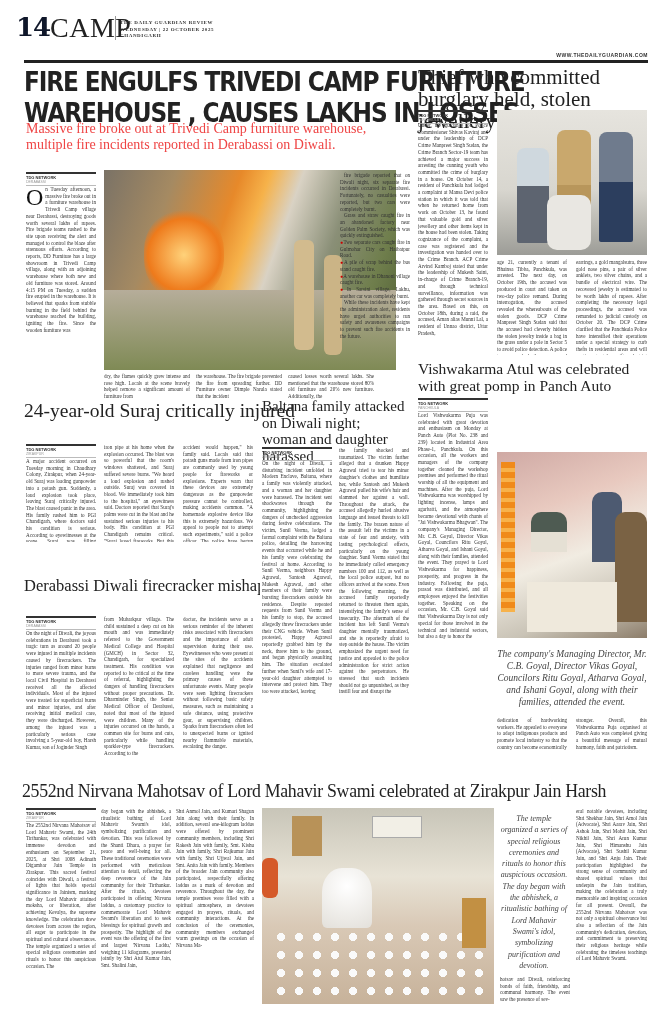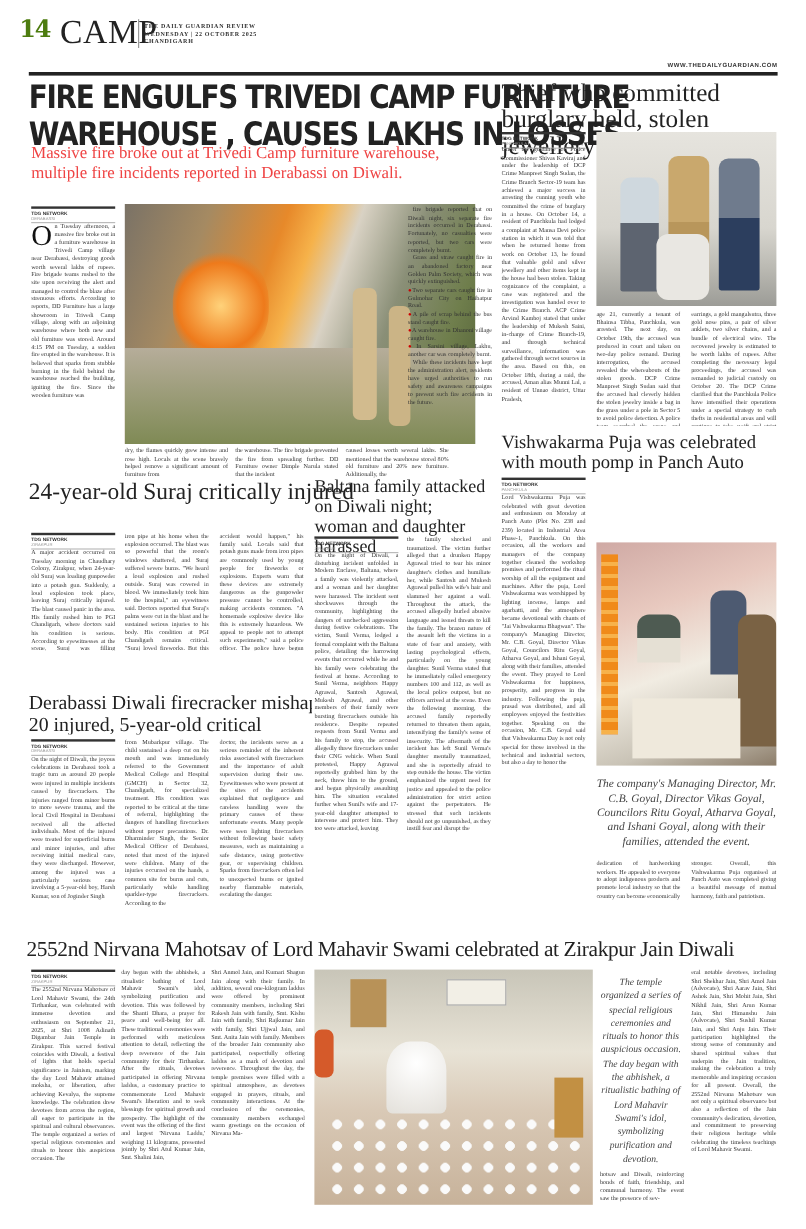--- a/index.html
+++ b/index.html
@@ -1,18 +1,18 @@
 <!DOCTYPE html>
 <html><head>
 <meta charset="utf-8">
 <style>
 *{box-sizing:border-box;margin:0;padding:0}
 body{width:672px;height:1024px;background:#fff;overflow:hidden;font-family:"Liberation Serif","DejaVu Serif",serif;color:#222;position:relative}
 .abs{position:absolute}
-.masthead-num{left:16px;top:12px;font-size:20px;color:#4d7c0f;font-family:"DejaVu Serif",serif;font-weight:bold;letter-spacing:-1px}
+.masthead-num{left:16px;top:12px;font-size:26px;color:#0f172a;font-family:"DejaVu Serif",serif;font-weight:bold;letter-spacing:-1px}
 .masthead-city{left:50px;top:12px;font-size:28px;color:#222;font-family:"Liberation Serif",serif;letter-spacing:0.5px}
 .mast-sep{left:115px;top:16px;width:1px;height:24px;background:#999}
 .mast-meta{left:120px;top:20px;font-size:5px;line-height:6.5px;color:#333;letter-spacing:0.6px;font-family:"Liberation Serif",serif;font-weight:bold}
 .mast-url{right:24px;top:52px;font-size:5px;font-weight:bold;letter-spacing:0.5px;font-family:"Liberation Sans",sans-serif;color:#333}
 .top-rule{left:24px;top:60px;width:624px;height:3px;background:#222}
 .main-head{left:24px;top:66px;width:390px;font-family:"DejaVu Sans","Liberation Sans",sans-serif;font-weight:bold;font-size:27px;line-height:31px;color:#222;letter-spacing:-1.3px;transform:scaleX(0.86);transform-origin:left top;white-space:nowrap}
 .main-sub{left:26px;top:121px;width:380px;font-size:14px;line-height:16px;color:#ef4444}
 .head2{font-family:"Liberation Serif",serif;color:#222;line-height:1.05}
 .byline{border-top:2px solid #333;padding-top:1px}
 .byline .net{font-family:"Liberation Sans",sans-serif;font-size:4px;font-weight:bold;color:#333}
@@ -98,50 +98,49 @@
 <div class="abs col" style="left:183px;top:444px;width:70px;height:98px">accident would happen," his family said. Locals said that potash guns made from iron pipes are commonly used by young people for fireworks or explosions. Experts warn that these devices are extremely dangerous as the gunpowder pressure cannot be controlled, making accidents common. "A homemade explosive device like this is extremely hazardous. We appeal to people not to attempt such experiments," said a police officer. The police have begun investigating the incident.</div>
 
 <div class="abs head2" style="left:262px;top:398px;width:146px;font-size:15px;line-height:16.5px">Baltana family attacked on Diwali night; woman and daughter harassed</div>
 <div class="abs byline" style="left:262px;top:447px;width:70px">
   <div class="net">TDG NETWORK</div>
   <div class="loc">ZIRAKPUR</div>
 </div>
 <div class="abs col" style="left:262px;top:460px;width:70px;height:314px">On the night of Diwali, a disturbing incident unfolded in Modern Enclave, Baltana, where a family was violently attacked, and a woman and her daughter were harassed. The incident sent shockwaves through the community, highlighting the dangers of unchecked aggression during festive celebrations. The victim, Sunil Verma, lodged a formal complaint with the Baltana police, detailing the harrowing events that occurred while he and his family were celebrating the festival at home. According to Sunil Verma, neighbors Happy Agrawal, Santosh Agrawal, Mukesh Agrawal, and other members of their family were bursting firecrackers outside his residence. Despite repeated requests from Sunil Verma and his family to stop, the accused allegedly threw firecrackers under their CNG vehicle. When Sunil protested, Happy Agrawal reportedly grabbed him by the neck, threw him to the ground, and began physically assaulting him. The situation escalated further when Sunil's wife and 17-year-old daughter attempted to intervene and protect him. They too were attacked, leaving</div>
 <div class="abs col" style="left:339px;top:447px;width:70px;height:327px">the family shocked and traumatized. The victim further alleged that a drunken Happy Agrawal tried to tear his minor daughter's clothes and humiliate her, while Santosh and Mukesh Agrawal pulled his wife's hair and slammed her against a wall. Throughout the attack, the accused allegedly hurled abusive language and issued threats to kill the family. The brazen nature of the assault left the victims in a state of fear and anxiety, with lasting psychological effects, particularly on the young daughter. Sunil Verma stated that he immediately called emergency numbers 100 and 112, as well as the local police outpost, but no officers arrived at the scene. Even the following morning, the accused family reportedly returned to threaten them again, intensifying the family's sense of insecurity. The aftermath of the incident has left Sunil Verma's daughter mentally traumatized, and she is reportedly afraid to step outside the house. The victim emphasized the urgent need for justice and appealed to the police administration for strict action against the perpetrators. He stressed that such incidents should not go unpunished, as they instill fear and disrupt the</div>
 
-<div class="abs head2" style="left:418px;top:360px;width:240px;font-size:15.5px;line-height:17px">Vishwakarma Puja was celebrated with mouth pomp in Panch Auto</div>
+<div class="abs head2" style="left:418px;top:360px;width:240px;font-size:15.5px;line-height:17px">Vishwakarma Atul was celebrated with great pomp in Panch Auto</div>
 <div class="abs byline" style="left:418px;top:398px;width:70px">
   <div class="net">TDG NETWORK</div>
   <div class="loc">PANCHKULA</div>
 </div>
 <div class="abs col" style="left:418px;top:412px;width:70px;height:362px">Lord Vishwakarma Puja was celebrated with great devotion and enthusiasm on Monday at Panch Auto (Plot No. 238 and 239) located in Industrial Area Phase-1, Panchkula. On this occasion, all the workers and managers of the company together cleaned the workshop premises and performed the ritual worship of all the equipment and machines. After the puja, Lord Vishwakarma was worshipped by lighting incense, lamps and agarbatti, and the atmosphere became devotional with chants of "Jai Vishwakarma Bhagwan". The company's Managing Director, Mr. C.B. Goyal, Director Vikas Goyal, Councilors Ritu Goyal, Atharva Goyal, and Ishani Goyal, along with their families, attended the event. They prayed to Lord Vishwakarma for happiness, prosperity, and progress in the industry. Following the puja, prasad was distributed, and all employees enjoyed the festivities together. Speaking on the occasion, Mr. C.B. Goyal said that Vishwakarma Day is not only special for those involved in the technical and industrial sectors, but also a day to honor the</div>
 <div class="abs photo" style="left:497px;top:452px;width:150px;height:186px;background:linear-gradient(160deg,#cfa9a4 0%,#e8c9bf 30%,#f1ece2 55%,#c9c3b6 80%,#8c7d6a 100%)">
   <div style="position:absolute;left:4px;top:10px;width:14px;height:150px;background:repeating-linear-gradient(180deg,#f08a1a 0 6px,#f7b24b 6px 10px)"></div>
   <div style="position:absolute;left:34px;top:60px;width:36px;height:40px;background:linear-gradient(#4e5b52 50%,#e5e0d4 50%);border-radius:10px 10px 0 0"></div>
   <div style="position:absolute;left:95px;top:40px;width:30px;height:70px;background:#4d5a71;border-radius:10px 10px 0 0"></div>
   <div style="position:absolute;left:118px;top:60px;width:32px;height:110px;background:#7a6244;border-radius:10px 10px 0 0"></div>
   <div style="position:absolute;left:30px;top:130px;width:90px;height:50px;background:#efe9dc"></div>
 </div>
 <div class="abs caption-it" style="left:497px;top:648px;width:150px">The company's Managing Director, Mr. C.B. Goyal, Director Vikas Goyal, Councilors Ritu Goyal, Atharva Goyal, and Ishani Goyal, along with their families, attended the event.</div>
 <div class="abs col" style="left:497px;top:717px;width:70px;height:44px">dedication of hardworking workers. He appealed to everyone to adopt indigenous products and promote local industry so that the country can become economically</div>
 <div class="abs col" style="left:576px;top:717px;width:71px;height:44px">stronger. Overall, this Vishwakarma Puja organised at Panch Auto was completed giving a beautiful message of mutual harmony, faith and patriotism.</div>
 
 <div class="abs head2" style="left:24px;top:577px;width:236px;font-size:16.5px;line-height:17.5px;overflow:hidden;white-space:nowrap">
   <div>Derabassi Diwali firecracker mishap:</div>
-  <div>20 injured, 5-year-old critical</div>
 </div>
 <div class="abs byline" style="left:26px;top:616px;width:70px">
   <div class="net">TDG NETWORK</div>
   <div class="loc">DERABASSI</div>
 </div>
 <div class="abs col" style="left:26px;top:630px;width:70px;height:144px">On the night of Diwali, the joyous celebrations in Derabassi took a tragic turn as around 20 people were injured in multiple incidents caused by firecrackers. The injuries ranged from minor burns to more severe trauma, and the local Civil Hospital in Derabassi received all the affected individuals. Most of the injured were treated for superficial burns and minor injuries, and after receiving initial medical care, they were discharged. However, among the injured was a particularly serious case involving a 5-year-old boy, Harsh Kumar, son of Joginder Singh</div>
 <div class="abs col" style="left:104px;top:616px;width:70px;height:158px">from Mubarkpur village. The child sustained a deep cut on his mouth and was immediately referred to the Government Medical College and Hospital (GMCH) in Sector 32, Chandigarh, for specialized treatment. His condition was reported to be critical at the time of referral, highlighting the dangers of handling firecrackers without proper precautions. Dr. Dharminder Singh, the Senior Medical Officer of Derabassi, noted that most of the injured were children. Many of the injuries occurred on the hands, a common site for burns and cuts, particularly while handling sparkler-type firecrackers. According to the</div>
 <div class="abs col" style="left:183px;top:616px;width:70px;height:158px">doctor, the incidents serve as a serious reminder of the inherent risks associated with firecrackers and the importance of adult supervision during their use. Eyewitnesses who were present at the sites of the accidents explained that negligence and careless handling were the primary causes of these unfortunate events. Many people were seen lighting firecrackers without following basic safety measures, such as maintaining a safe distance, using protective gear, or supervising children. Sparks from firecrackers often led to unexpected burns or ignited nearby flammable materials, escalating the danger.</div>
 
-<div class="abs head2" style="left:22px;top:782px;width:640px;font-size:17.8px;white-space:nowrap;letter-spacing:-0.3px">2552nd Nirvana Mahotsav of Lord Mahavir Swami celebrated at Zirakpur Jain Diwali</div>
+<div class="abs head2" style="left:22px;top:782px;width:640px;font-size:17.8px;white-space:nowrap;letter-spacing:-0.3px">2552nd Nirvana Mahotsav of Lord Mahavir Swami celebrated at Zirakpur Jain Harsh</div>
 <div class="abs byline" style="left:26px;top:808px;width:70px">
   <div class="net">TDG NETWORK</div>
   <div class="loc">ZIRAKPUR</div>
 </div>
 <div class="abs col" style="left:26px;top:822px;width:70px;height:196px">The 2552nd Nirvana Mahotsav of Lord Mahavir Swami, the 24th Tirthankar, was celebrated with immense devotion and enthusiasm on September 21, 2025, at Shri 1008 Adinath Digambar Jain Temple in Zirakpur. This sacred festival coincides with Diwali, a festival of lights that holds special significance in Jainism, marking the day Lord Mahavir attained moksha, or liberation, after achieving Kevalya, the supreme knowledge. The celebration drew devotees from across the region, all eager to participate in the spiritual and cultural observances. The temple organized a series of special religious ceremonies and rituals to honor this auspicious occasion. The</div>
 <div class="abs col" style="left:101px;top:808px;width:70px;height:210px">day began with the abhishek, a ritualistic bathing of Lord Mahavir Swami's idol, symbolizing purification and devotion. This was followed by the Shanti Dhara, a prayer for peace and well-being for all. These traditional ceremonies were performed with meticulous attention to detail, reflecting the deep reverence of the Jain community for their Tirthankar. After the rituals, devotees participated in offering Nirvana laddus, a customary practice to commemorate Lord Mahavir Swami's liberation and to seek blessings for spiritual growth and prosperity. The highlight of the event was the offering of the first and largest 'Nirvana Laddu,' weighing 11 kilograms, presented jointly by Shri Atul Kumar Jain, Smt. Shalini Jain,</div>
 <div class="abs col" style="left:176px;top:808px;width:78px;height:210px">Shri Anmol Jain, and Kumari Shagun Jain along with their family. In addition, several one-kilogram laddus were offered by prominent community members, including Shri Rakesh Jain with family, Smt. Kishu Jain with family, Shri Rajkumar Jain with family, Shri Ujjwal Jain, and Smt. Anita Jain with family. Members of the broader Jain community also participated, respectfully offering laddus as a mark of devotion and reverence. Throughout the day, the temple premises were filled with a spiritual atmosphere, as devotees engaged in prayers, rituals, and community interactions. At the conclusion of the ceremonies, community members exchanged warm greetings on the occasion of Nirvana Ma-</div>
 <div class="abs photo" style="left:262px;top:808px;width:232px;height:196px;background:linear-gradient(180deg,#c8c5b8 0%,#e8e3d6 35%,#d9c9b6 60%,#c7b29a 100%)">
   <div style="position:absolute;left:30px;top:8px;width:30px;height:40px;background:#b89258"></div>
   <div style="position:absolute;left:110px;top:8px;width:50px;height:22px;background:#f2efe6;border:1px solid #aaa"></div>

